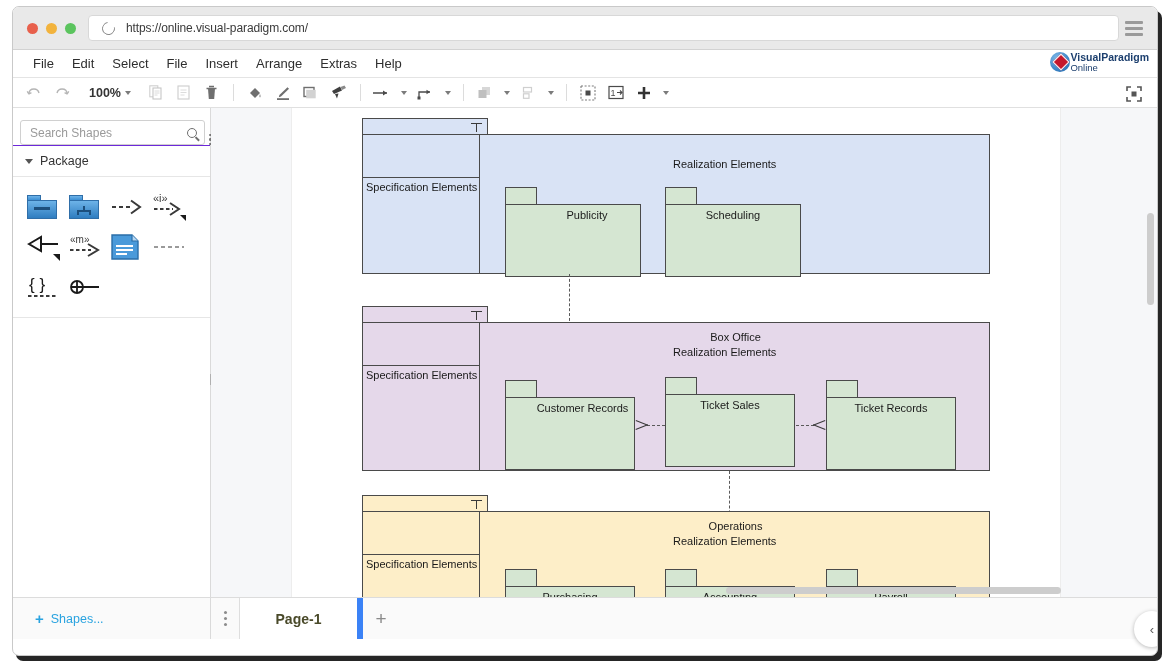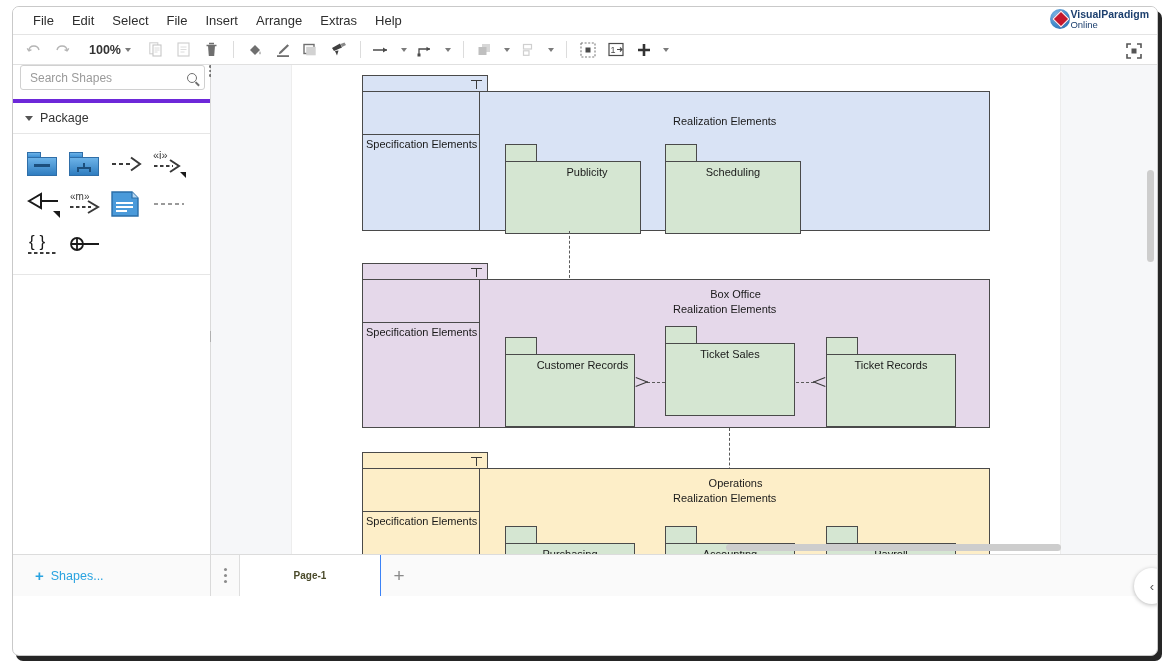--- a/index.html
+++ b/index.html
@@ -145,23 +145,23 @@
   }
   
   .leftpanel {
     width: 198px;
     background: #ffffff;
     border-right: 1px solid #dadada;
     position: relative;
   }
   .searchrow {
     height: 38px;
-    display: flex; align-items: flex-start;
+    display: flex; align-items: flex-end;
     padding: 0 7px;
-    border-bottom: 4px solid #6d28d9;
+    border-bottom: 1px solid #6d28d9;
   }
   .searchbox {
     flex: 1; height: 25px;
     border: 1px solid #d0d0d0;
     border-radius: 3px;
     display: flex; align-items: center;
     padding: 0 7px;
     background: #fff;
   }
   .searchbox input {
@@ -259,26 +259,26 @@
   }
   .plus-blue { color: #29a3e0; font-size: 15px; font-weight: bold; line-height: 1;}
   .shapes-link { color: #29a3e0; font-size: 12.5px; }
   .foot-right { flex: 1; display: flex; align-items: stretch; position: relative; background: #fafafa;}
   .foot-kebab {
     width: 28px; display: flex; flex-direction: column;
     align-items: center; justify-content: center; gap: 3px;
   }
   .foot-kebab i { width: 3px; height: 3px; background: #8c8c8c; border-radius: 50%; display:block; }
   .pagetab {
-    width: 142px;
+    width: 124px;
     background: #ffffff;
     border-left: 1px solid #dedede;
-    border-right: 1px solid #3b82f6;
+    border-right: 6px solid #3b82f6;
     display: flex; align-items: center; justify-content: center;
-    font-size: 10px; color: #4a4a2a; font-weight: bold;
+    font-size: 14px; color: #4a4a2a; font-weight: bold;
   }
   .addpage {
     width: 36px;
     display: flex; align-items: center; justify-content: center;
     font-size: 19px; color: #8a8a8a;
   }
   .collapse-btn {
     position: absolute; right: -13px; bottom: -8px;
     width: 36px; height: 36px; border-radius: 50%;
     background: #ffffff;
@@ -406,20 +406,36 @@
     position: absolute; left: 8px; top: 11px; width: 14px; height: 9px;
   }
   .folder-ico .tree i { position: absolute; background: #1c4f7d; }
 </style>
 </head>
 <body>
 
 <div id="app">
   <div class="win">
 
+    <div class="titlebar">
+      <div class="dots">
+        <span class="dot r"></span>
+        <span class="dot y"></span>
+        <span class="dot g"></span>
+      </div>
+      <div class="urlbar">
+        <span class="reload"></span>
+        <span class="urltext">https://online.visual-paradigm.com/</span>
+      </div>
+      <div class="hamburger">
+        <i></i>
+          <i></i>
+          <i></i>
+      </div>
+    </div>
 
     <div class="menubar">
       <div class="menuitem">File</div>
       <div class="menuitem">Edit</div>
       <div class="menuitem">Select</div>
       <div class="menuitem">File</div>
       <div class="menuitem">Insert</div>
       <div class="menuitem">Arrange</div>
       <div class="menuitem">Extras</div>
       <div class="menuitem">Help</div>
@@ -722,21 +738,21 @@
 
               <div class="pkg-title" style="left:117px; top:8px; width:511px;text-align:center;">Box Office</div>
               <div class="realization-label" style="left:310px; top:23px;">Realization Elements</div>
 
               <div class="subpkg" style="left:142px; top:57px; width:155px; height:90px;">
                 <div class="tab"></div>
                 <div class="bod" style="width:130px; height:73px;"></div>
                 <div class="nm">Customer Records</div>
               </div>
 
-              <div class="subpkg" style="left:302px; top:46px; width:130px; height:90px;">
+              <div class="subpkg" style="left:302px; top:54px; width:130px; height:90px;">
                 <div class="tab"></div>
                 <div class="bod" style="width:130px; height:73px;"></div>
                 <div class="nm">Ticket Sales</div>
               </div>
 
               <div class="subpkg" style="left:463px; top:57px; width:130px; height:90px;">
                 <div class="tab"></div>
                 <div class="bod" style="width:130px; height:73px;"></div>
                 <div class="nm">Ticket Records</div>
               </div>

